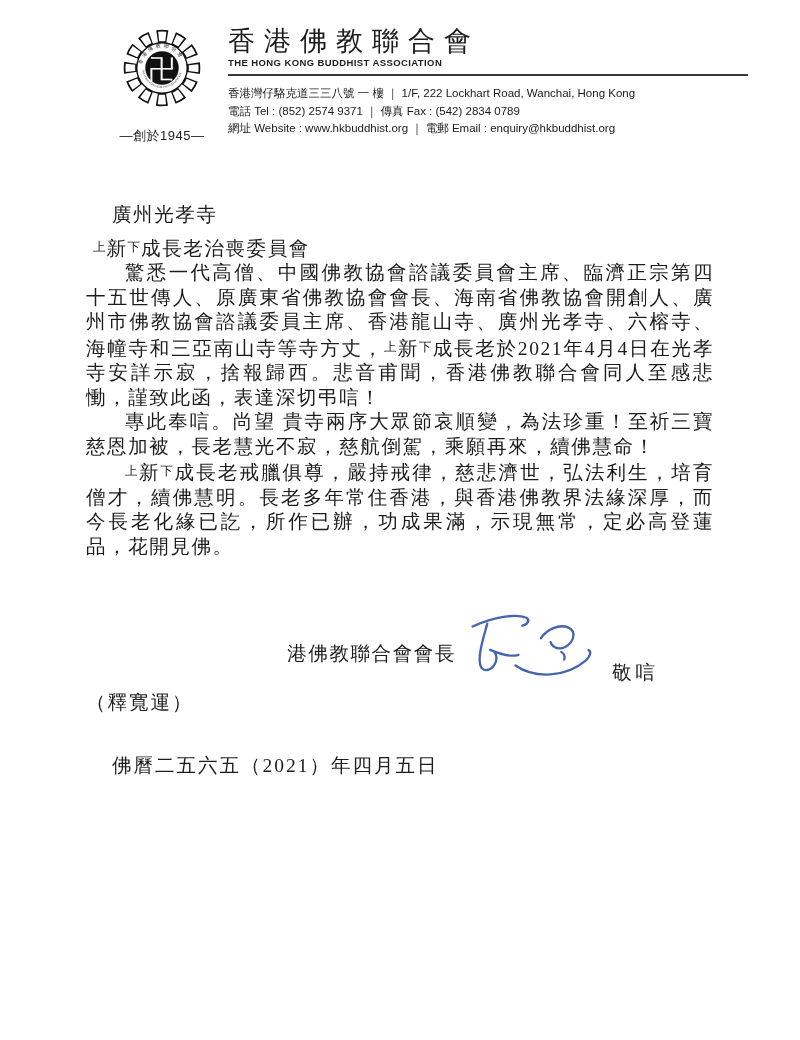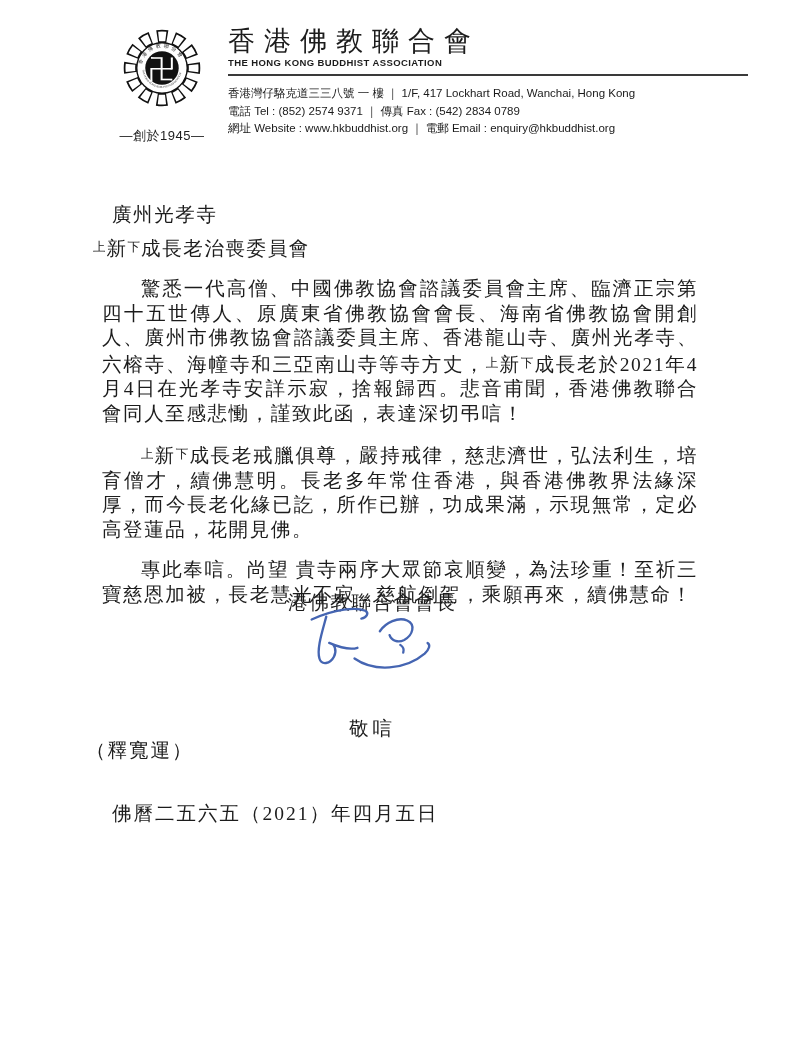--- a/index.html
+++ b/index.html
@@ -25,28 +25,28 @@
   .contact{
     font-family:"Liberation Sans","DejaVu Sans",sans-serif;
     font-size:11.5px;line-height:17.5px;color:#1a1a1a;white-space:nowrap;
   }
   
   .body-text{padding:0 86px;font-size:19.5px;letter-spacing:1.6px;line-height:24.5px;}
   .recipient-1{margin:58px 0 0 26px;}
   .recipient-2{margin:7px 0 0 7px;}
   .sm{font-size:12.5px;vertical-align:4px;letter-spacing:1px;}
   .title{font-size:20.5px;letter-spacing:2px;text-align:center;margin-top:12px;}
-  p.para{margin:16px;text-align:justify;text-indent:2em;}
+  p.para{margin:0;text-align:justify;text-indent:2em;}
   .para1{margin-top:38px;}
   .para2{margin-top:22px;}
   .para3{margin-top:26px;}
   
   .sig-row{
     display:flex;align-items:center;justify-content:flex-end;
-    margin-top:56px;padding-right:55px;height:78px;flex-direction:column;
+    margin-top:56px;padding-right:55px;height:78px;
   }
   .sig-title{white-space:nowrap;}
   .sig-svg{width:146px;height:76px;margin:-14px 4px 0 6px;flex-shrink:0;}
   .sig-closing{white-space:nowrap;letter-spacing:4px;margin-top:39px;}
   .sig-name{text-align:left;padding-right:148px;margin-top:-2px;letter-spacing:2px;}
   
   .date-line{margin:38px 0 0 26px;letter-spacing:2px;}
 </style>
 </head>
 <body>
@@ -78,39 +78,39 @@
         <text x="50" y="51.5" font-size="30" fill="#ffffff" text-anchor="middle" dominant-baseline="central">卍</text>
       </svg>
       <div class="founded">—創於1945—</div>
     </div>
 
     <div class="org-block">
       <div class="org-zh">香港佛教聯合會</div>
       <div class="org-en">THE HONG KONG BUDDHIST ASSOCIATION</div>
       <hr class="rule">
       <div class="contact">
-        <div>香港灣仔駱克道三三八號 一 樓 ｜ 1/F, 417 Lockhart Road, Wanchai, Hong Kong</div>
+        <div>香港灣仔駱克道三三八號 一 樓 ｜ 1/F, 222 Lockhart Road, Wanchai, Hong Kong</div>
         <div>電話 Tel : (852) 2574 9371 ｜ 傳真 Fax : (542) 2834 0789</div>
         <div>網址 Website : www.hkbuddhist.org ｜ 電郵 Email : enquiry@hkbuddhist.org</div>
       </div>
     </div>
   </div>
 
   <div class="body-text">
 
     <div class="recipient-1">廣州光孝寺</div>
 
     <div class="recipient-2"><span class="sm">上</span><span>新</span><span class="sm">下</span><span>成長老治喪委員會</span></div>
 
 
     <p class="para para1"><span>驚悉一代高僧、中國佛教協會諮議委員會主席、臨濟正宗第四十五世傳人、原廣東省佛教協會會長、海南省佛教協會開創人、廣州市佛教協會諮議委員主席、香港龍山寺、廣州光孝寺、六榕寺、海幢寺和三亞南山寺等寺方丈，</span><span class="sm">上</span><span>新</span><span class="sm">下</span><span>成長老於2021年4月4日在光孝寺安詳示寂，捨報歸西。悲音甫聞，香港佛教聯合會同人至感悲慟，謹致此函，表達深切弔唁！</span></p>
 
+    <p class="para para3">專此奉唁。尚望 貴寺兩序大眾節哀順變，為法珍重！至祈三寶慈恩加被，長老慧光不寂，慈航倒駕，乘願再來，續佛慧命！</p>
+
     <p class="para para2"><span class="sm">上</span><span>新</span><span class="sm">下</span><span>成長老戒臘俱尊，嚴持戒律，慈悲濟世，弘法利生，培育僧才，續佛慧明。長老多年常住香港，與香港佛教界法緣深厚，而今長老化緣已訖，所作已辦，功成果滿，示現無常，定必高登蓮品，花開見佛。</span></p>
-
-    <p class="para para3">專此奉唁。尚望 貴寺兩序大眾節哀順變，為法珍重！至祈三寶慈恩加被，長老慧光不寂，慈航倒駕，乘願再來，續佛慧命！</p>
 
     <div class="sig-row">
       <span class="sig-title">港佛教聯合會會長</span>
       <svg class="sig-svg" viewBox="0 0 140 78">
         <g fill="none" stroke-width="2.4" stroke-linecap="round" stroke-linejoin="round" stroke="#4565b2">
           <path d="M6,18 C30,7 52,5 61,9 C65,11 63,16 57,17"></path>
           <path d="M21,15 C17,30 11,48 14,58 C16,65 25,64 29,56 C32,50 30,43 24,42 C31,45 44,50 53,47"></path>
           <path d="M76,30 C82,21 95,15 104,19 C113,23 110,34 101,39 C95,42 88,40 86,34"></path>
           <path d="M97,44 C100,46 101,49 100,52"></path>
           <path d="M50,58 C70,72 102,70 122,53 C127,48 128,44 125,42"></path>

